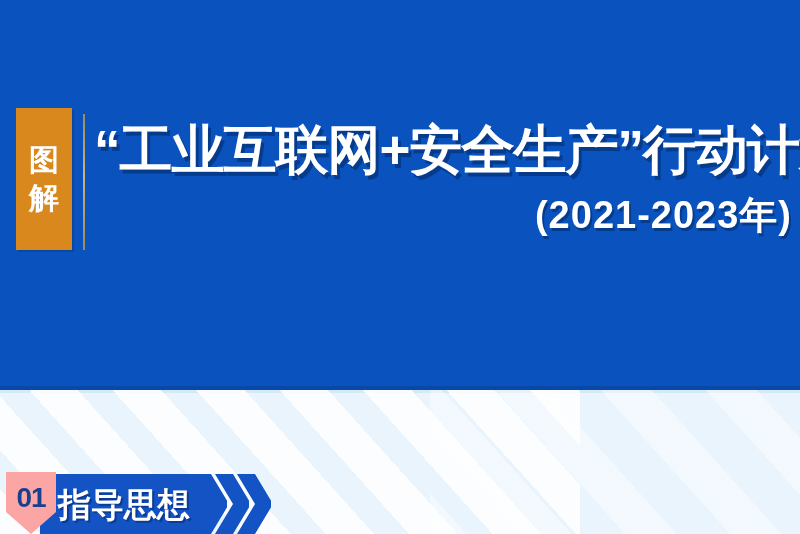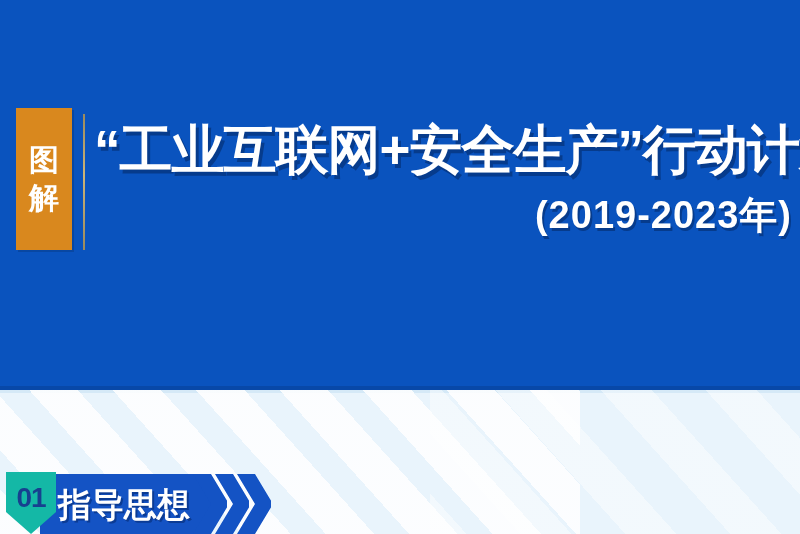--- a/index.html
+++ b/index.html
@@ -200,21 +200,21 @@
   .chev-2 { left: 215px; }
   .chev-3 { left: 237px; }
 
   
   .num-shield {
     position: absolute;
     left: 6px;
     top: 472px;
     width: 50px;
     height: 62px;
-    background: #14b8a6;
+    background: #fca5a5;
     clip-path: polygon(0 0, 50px 0, 50px 40px, 25px 62px, 0 40px);
     display: flex;
     align-items: flex-start;
     justify-content: center;
   }
   .num-shield span {
     display: block;
     margin-top: 12px;
     color: #17408f;
     font-size: 28px;
@@ -233,21 +233,21 @@
 
   <div class="tujie-badge">
     <span>图</span>
     <span>解</span>
   </div>
 
   <div class="divider-line"></div>
 
   <div class="title-main">“工业互联网+安全生产”行动计划</div>
 
-  <div class="title-sub">(2019-2023年)</div>
+  <div class="title-sub">(2021-2023年)</div>
 
   <div class="lower-band">
     <div class="lower-topline"></div>
     <div class="lower-stripes"></div>
     <div class="lower-stripes-2"></div>
   </div>
 
   <div class="section-banner">
     <div class="banner-body"></div>
     <div class="banner-label">指导思想</div>

